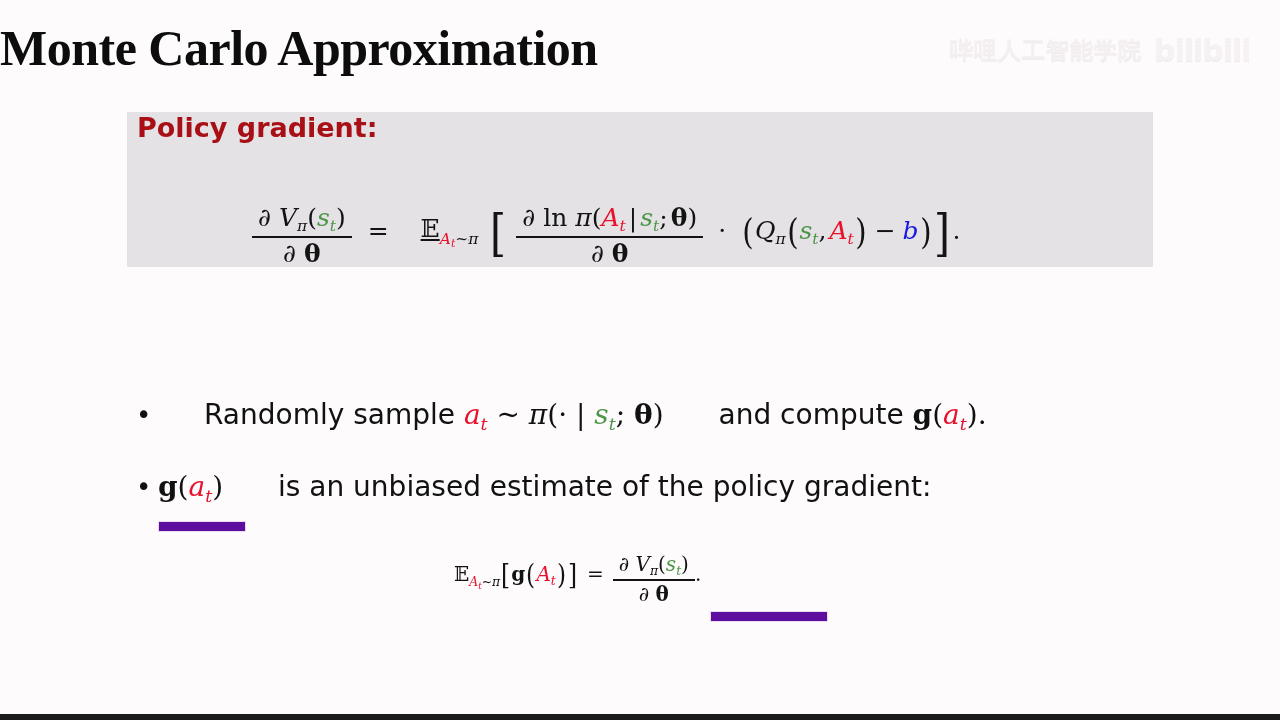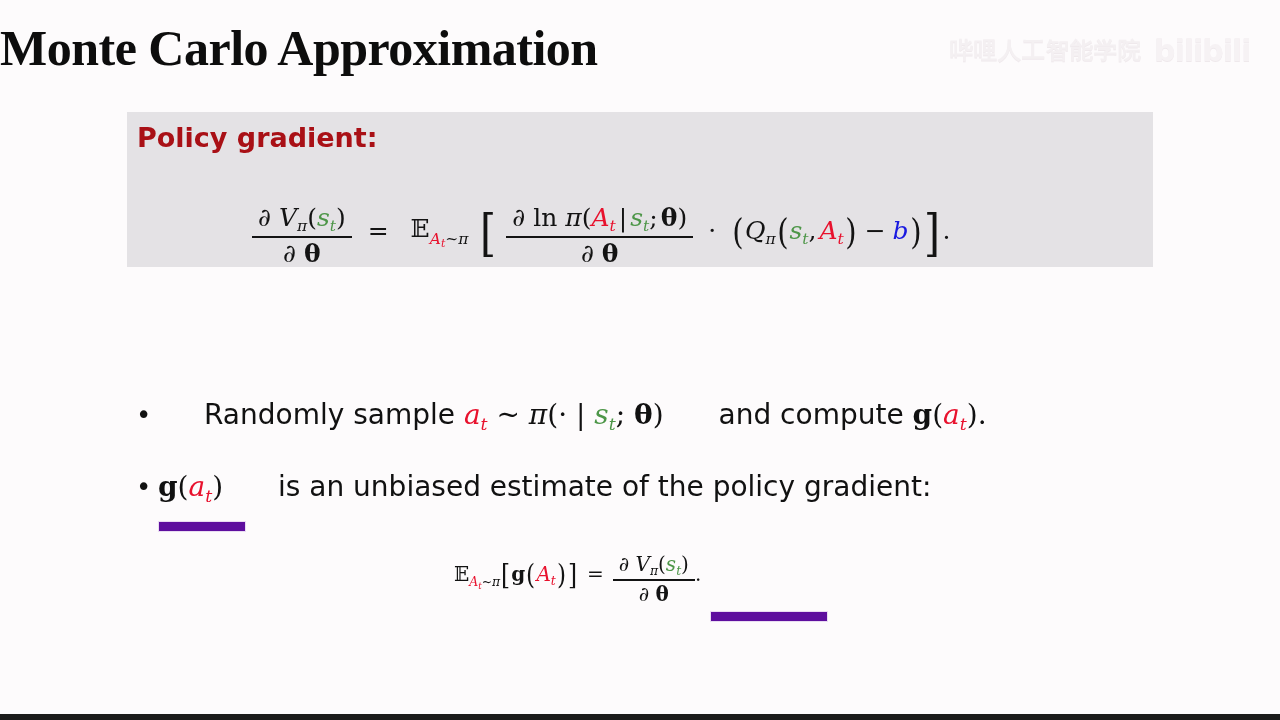--- a/index.html
+++ b/index.html
@@ -75,21 +75,21 @@
     position: absolute;
     left: 127px;
     top: 112px;
     width: 1026px;
     height: 155px;
     background: #e4e2e5;
   }
   #pg-label {
     position: absolute;
     left: 137px;
-    top: 122px;
+    top: 112px;
     font-family: "DejaVu Sans", sans-serif;
     font-weight: bold;
     font-size: 27px;
     color: #a91016;
     letter-spacing: 0px;
   }
 
   
   .math {
     font-family: "DejaVu Serif", "Liberation Serif", serif;
@@ -148,21 +148,22 @@
   
   #pg-formula {
     position: absolute;
     left: 252px;
     top: 196px;
     font-size: 25px;
   }
   #pg-formula .Eexp {
     display: inline-block;
     vertical-align: middle;
-    margin: 0 2px 0 6px;
+    margin: 0 2px 0 16px;
+    text-decoration: underline;
   }
   .Esub {
     font-size: 0.62em;
     vertical-align: -0.4em;
     font-style: italic;
   }
 
   
   .bullet {
     position: absolute;

